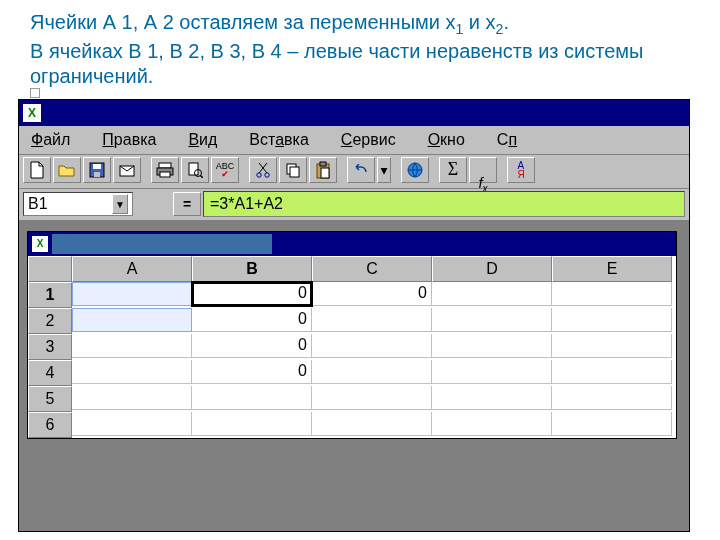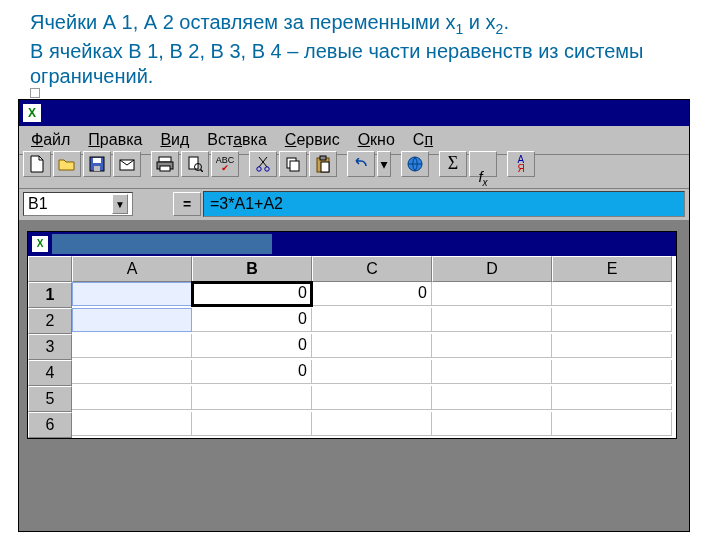--- a/index.html
+++ b/index.html
@@ -46,36 +46,36 @@
     width: 18px; height: 18px;
     background: #fff;
     margin-right: 6px;
     position: relative;
     display: flex; align-items: center; justify-content: center;
     font-size: 12px; color: #008000; font-weight: bold;
   }
   .menubar {
     background: #c0c0c0;
     display: flex;
-    gap: 2px;
+    gap: 16px;
     padding: 3px 4px;
     border-bottom: 1px solid #808080;
     font-size: 16px;
   }
   .menubar .menu {
     padding: 2px 8px;
     cursor: default;
   }
   .menubar .menu u { text-decoration: underline; }
   .toolbar {
     background: #c0c0c0;
     display: flex;
-    align-items: flex-end;
+    align-items: flex-start;
     gap: 2px;
-    padding: 11px 4px;
+    padding: 2px 4px;
     border-bottom: 1px solid #808080;
     height: 34px;
   }
   .tbtn {
     width: 28px; height: 26px;
     background: #c0c0c0;
     border: 1px solid #fff;
     border-right-color: #808080;
     border-bottom-color: #808080;
     display: flex; align-items: center; justify-content: center;
@@ -118,21 +118,21 @@
     border: 1px solid #fff;
     border-right-color: #808080;
     border-bottom-color: #808080;
     display: flex; align-items: center; justify-content: center;
     margin: 0 2px 0 40px;
     font-weight: bold;
   }
   .formula-input {
     flex: 1;
     height: 24px;
-    background: #0ea5e9;
+    background: #bef264;
     border: 1px solid #808080;
     border-top-color: #404040;
     border-left-color: #404040;
     padding: 12px 6px;
     display: flex; align-items: center;
     font-size: 16px;
     text-align: center;
   }
   .workspace {
     background: #808080;

